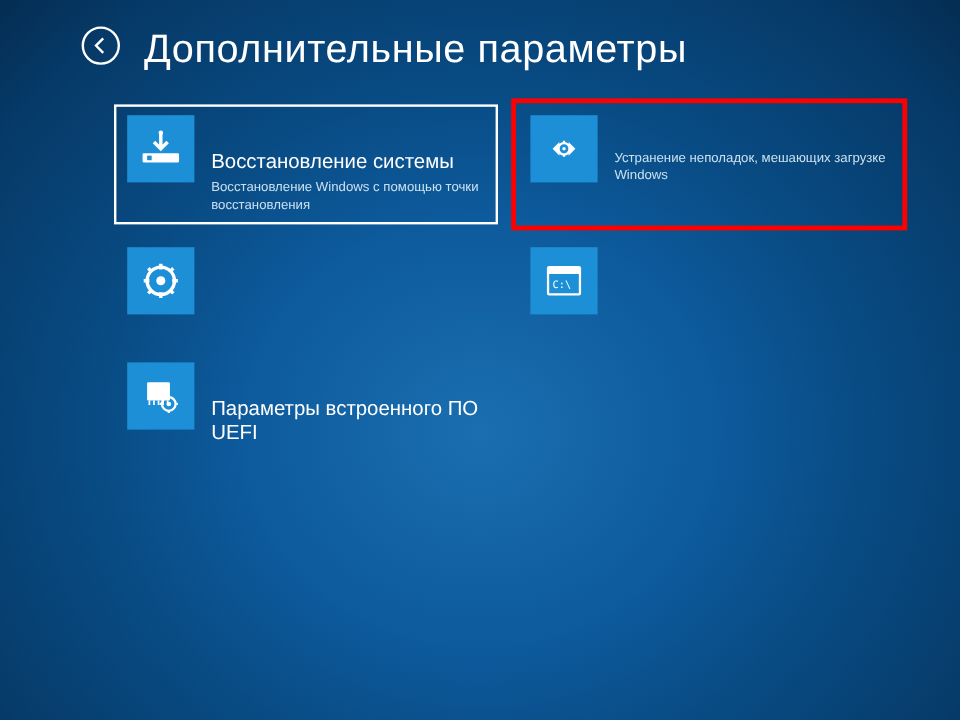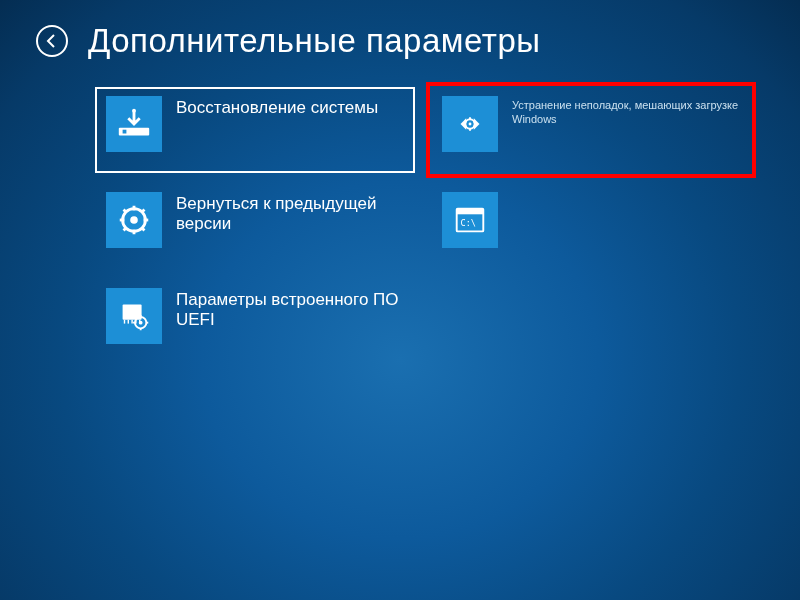--- a/index.html
+++ b/index.html
@@ -5,22 +5,23 @@
 * { margin: 0; padding: 0; box-sizing: border-box; }
 body {
   width: 800px; height: 600px;
   background: radial-gradient(ellipse at 50% 60%, #1a6fb0 0%, #0d5a9c 35%, #084980 60%, #063a68 85%, #042d52 100%);
   font-family: "Segoe UI Light", "Segoe UI", Arial, sans-serif;
   color: #fff;
   overflow: hidden;
   position: relative;
 }
 .header {
-  display: flex; align-items: center;
+  display: flex; 
   padding: 22px 36px 28px 36px;
+  margin-left: 32px;
 }
 .back-btn {
   width: 32px; height: 32px;
   border: 2px solid #fff; border-radius: 50%;
   display: flex; align-items: center; justify-content: center;
   margin-right: 20px;
   cursor: pointer;
 }
 .back-btn svg { width: 16px; height: 16px; }
 .title {
@@ -49,21 +50,21 @@
   pointer-events: none;
 }
 .tile-icon {
   width: 56px; height: 56px;
   background: #1d8fd6;
   display: flex; align-items: center; justify-content: center;
   margin-right: 14px;
   flex-shrink: 0;
 }
 .tile-icon svg { width: 38px; height: 38px; }
-.tile-text { padding-top: 2px; }
+.tile-text { padding-top: 2px; margin-top: 27px; }
 .tile-title {
   font-size: 17px; font-weight: 300; line-height: 1.2;
   margin-bottom: 4px;
 }
 .tile-desc {
   font-size: 11px; font-weight: 300; line-height: 1.3;
   color: #d4e8f5; opacity: 0.95;
 }
 </style>
 </head>
@@ -84,20 +85,21 @@
     <div class="tile-icon">
       <svg viewBox="0 0 40 40">
         <rect x="4" y="24" width="32" height="8" rx="1" fill="#fff"></rect>
         <rect x="8" y="26" width="4" height="4" fill="#1d8fd6"></rect>
         <path d="M20 6 L20 20 M14 14 L20 20 L26 14" stroke="#fff" stroke-width="3" fill="none"></path>
         <circle cx="20" cy="6" r="2" fill="#fff"></circle>
       </svg>
     </div>
     <div class="tile-text">
       <div class="tile-title">Восстановление системы</div>
+      <div class="tile-desc">Восстановление Windows с помощью точки восстановления</div>
     </div>
   </div>
 
   <div class="tile highlighted">
     <div class="tile-icon">
       <svg viewBox="0 0 40 40">
         <path d="M10 20 L16 14 L16 26 Z" fill="#fff"></path>
         <path d="M30 20 L24 14 L24 26 Z" fill="#fff"></path>
         <circle cx="20" cy="20" r="5" fill="none" stroke="#fff" stroke-width="2"></circle>
         <circle cx="20" cy="20" r="1.5" fill="#fff"></circle>
@@ -125,24 +127,20 @@
           <line x1="20" y1="5" x2="20" y2="10"></line>
             <line x1="20" y1="30" x2="20" y2="35"></line>
           <line x1="5" y1="20" x2="10" y2="20"></line>
             <line x1="30" y1="20" x2="35" y2="20"></line>
           <line x1="9" y1="9" x2="12" y2="12"></line>
             <line x1="28" y1="28" x2="31" y2="31"></line>
           <line x1="31" y1="9" x2="28" y2="12"></line>
             <line x1="12" y1="28" x2="9" y2="31"></line>
         </g>
       </svg>
-    </div>
-    <div class="tile-text">
-      <div class="tile-title">Вернуться к предыдущей версии</div>
-      <div class="tile-desc"></div>
     </div>
   </div>
 
   <div class="tile">
     <div class="tile-icon">
       <svg viewBox="0 0 40 40">
         <rect x="6" y="8" width="28" height="24" rx="1" fill="none" stroke="#fff" stroke-width="2"></rect>
         <rect x="6" y="8" width="28" height="6" fill="#fff"></rect>
         <text x="10" y="26" font-family="monospace" font-size="9" fill="#fff">C:\</text>
       </svg>

